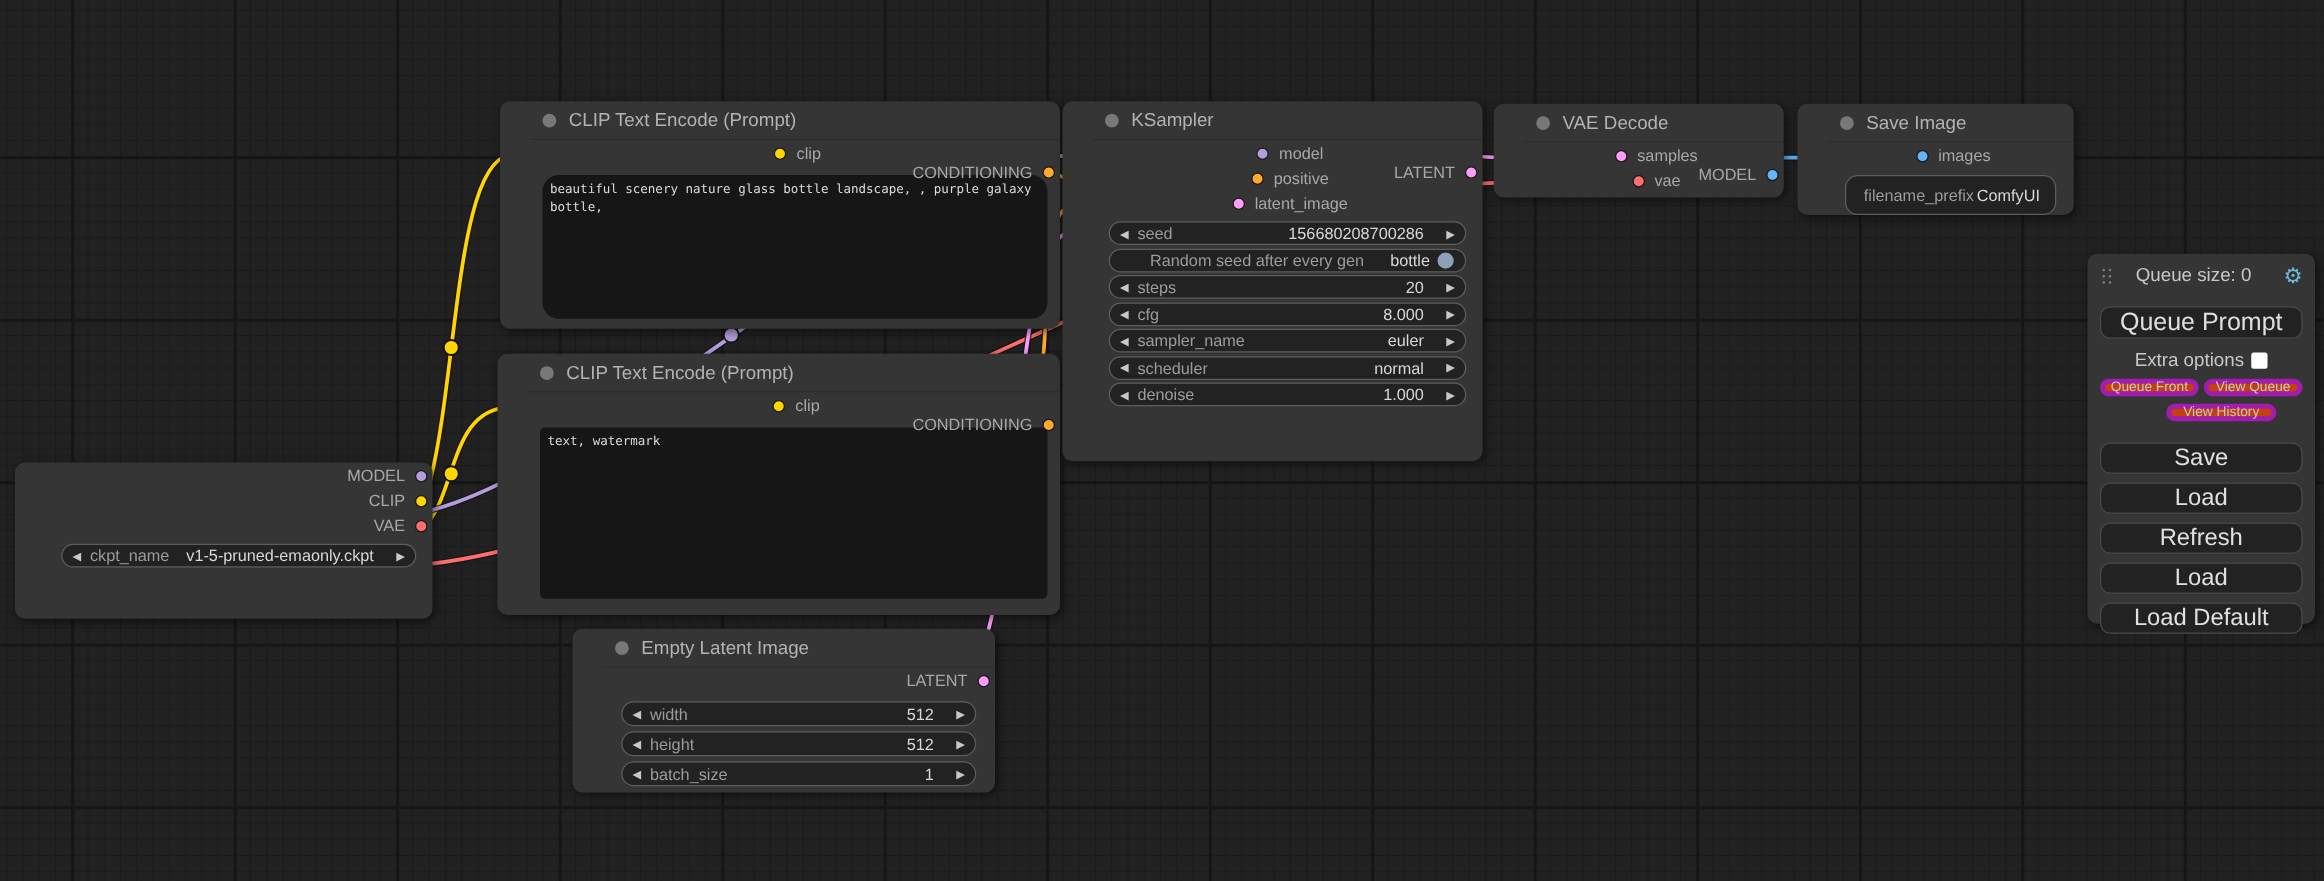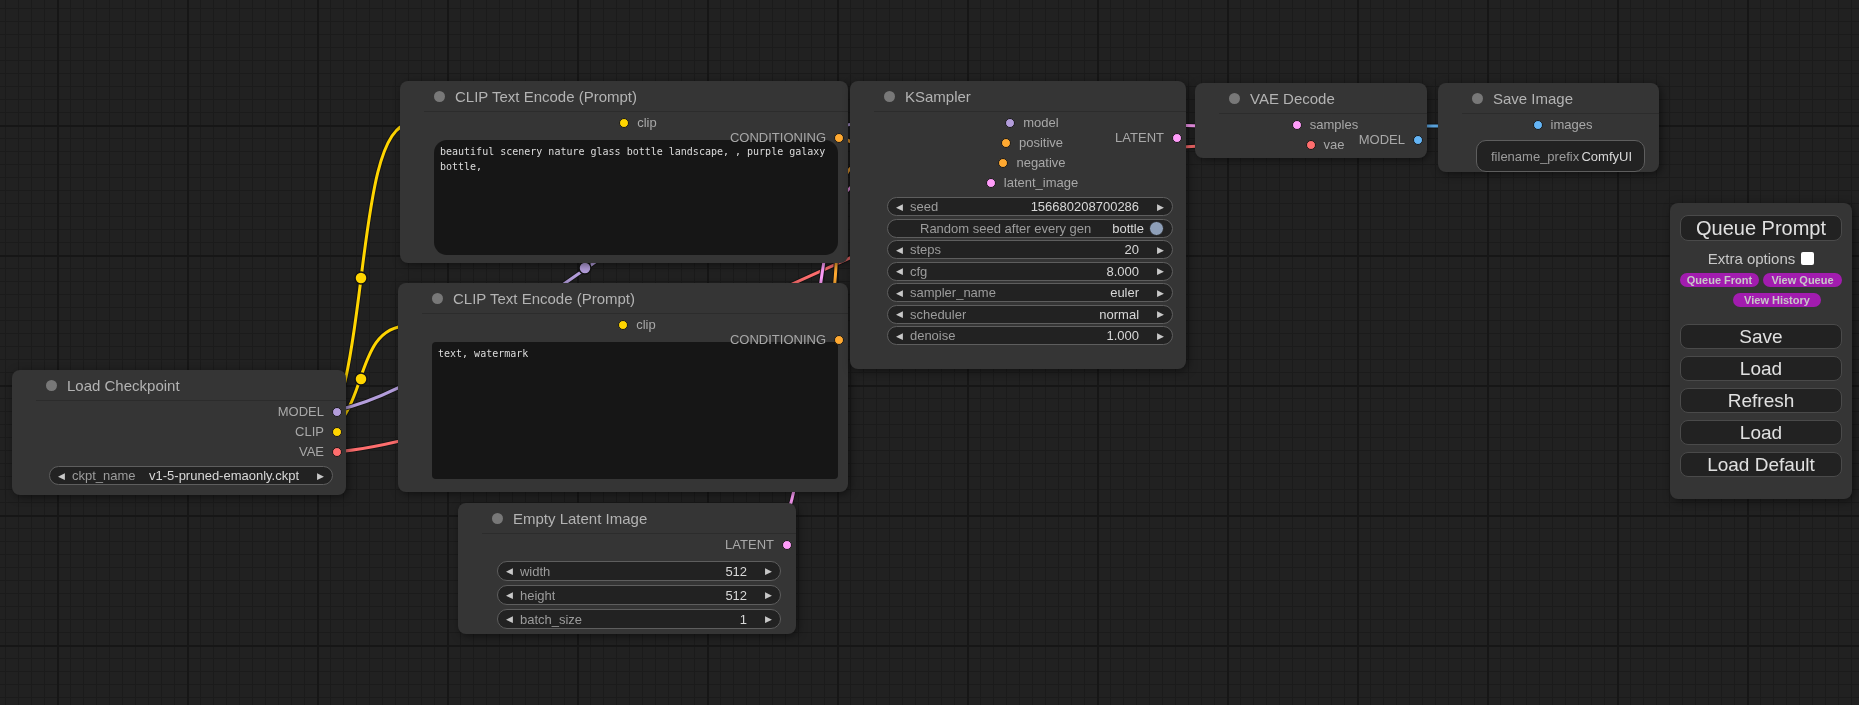--- a/index.html
+++ b/index.html
@@ -71,22 +71,22 @@
     background:#222;border:1px solid #4a4a4a;border-radius:8px;
     color:#e0e0e0;margin:0 10px 7px 10px;box-sizing:border-box;cursor:pointer;
   }
   .qbtn.big{height:25px;font-size:19px;}
   .qbtn.prompt{height:26px;font-size:20px;margin-top:12px;}
   .extra-row{display:flex;align-items:center;justify-content:center;margin:9px 0 6px 0;font-size:15px;color:#c8c8c8;}
   .checkbox{width:13px;height:13px;background:#fff;border-radius:2px;margin-left:6px;flex:none;}
   .pill-row{display:flex;margin:0 10px 6px 10px;gap:4px;}
   .qpill{
     flex:1;height:14px;display:flex;align-items:center;justify-content:center;
-    background:#a21caf;border:4px solid #a21caf;border-radius:8px;
-    font-size:11px;color:#c8c8c8;cursor:pointer;box-sizing:border-box;white-space:nowrap;font-weight:bold;
+    background:#c2410c;border:4px solid #a21caf;border-radius:8px;
+    font-size:11px;color:#c8c8c8;cursor:pointer;box-sizing:border-box;white-space:nowrap;
   }
   .hist-row{display:flex;justify-content:center;margin-bottom:17px;padding-left:32px;}
   .hist-row .qpill{flex:none;width:88px;}
 </style>
 </head>
 <body>
 
 <svg id="wires" width="1859" height="705">
   <g>
     <path d="M312,433 C372,433 350,124 410,124" stroke="#141414" stroke-width="5" fill="none" opacity="0.85"></path>
@@ -128,24 +128,20 @@
     <circle cx="1178" cy="125" r="6" fill="#FF9CF9" stroke="#141414" stroke-width="1.5"></circle>
   </g>
   <g>
     <path d="M1393,126 C1413,126 1428,126 1448,126" stroke="#141414" stroke-width="5" fill="none" opacity="0.85"></path>
     <path d="M1393,126 C1413,126 1428,126 1448,126" stroke="#64B5F6" stroke-width="3" fill="none"></path>
     <circle cx="1420" cy="126" r="6" fill="#64B5F6" stroke="#141414" stroke-width="1.5"></circle>
   </g>
 </svg>
 
 <div class="node" style="left:12px;top:370px;width:310px;height:125px;">
-  <div class="ntitle">
-    <span class="tdot"></span>
-    <span class="ttext">Load Checkpoint</span>
-  </div>
   <div class="nbody">
     <div class="srow">
       <div class="rgt">
           <span class="slabel">MODEL</span>
           <span class="sdot" style="background:#B39DDB"></span>
         </div>
     </div>
     <div class="srow">
       <div class="rgt">
           <span class="slabel">CLIP</span>
@@ -220,26 +216,20 @@
         </div>
       <div class="rgt">
           <span class="slabel">LATENT</span>
           <span class="sdot" style="background:#FF9CF9"></span>
         </div>
     </div>
     <div class="srow">
       <div class="lft">
           <span class="sdot" style="background:#FFA931"></span>
           <span class="slabel">positive</span>
-        </div>
-    </div>
-    <div class="srow">
-      <div class="lft">
-          <span class="sdot" style="background:#FFA931"></span>
-          <span class="slabel">negative</span>
         </div>
     </div>
     <div class="srow">
       <div class="lft">
           <span class="sdot" style="background:#FF9CF9"></span>
           <span class="slabel">latent_image</span>
         </div>
     </div>
     <div class="widget" style="margin-top:2px;">
       <span class="warr">◀</span>
@@ -356,20 +346,25 @@
         </div>
     </div>
     <div class="widget" style="margin:3px 14px;height:32px;">
       <span class="wlabel" style="margin-left:6px;">filename_prefix</span>
       <span class="wvalue" style="padding-right:4px;">ComfyUI</span>
     </div>
   </div>
 </div>
 
 <div id="queue-panel">
+  <div class="qhead">
+    <span class="drag-dots"></span>
+    <span class="qsize">Queue size: 0</span>
+    <span class="gear">⚙</span>
+  </div>
   <div class="qbtn prompt">Queue Prompt</div>
   <div class="extra-row">
     <span>Extra options</span>
     <span class="checkbox"></span>
   </div>
   <div class="pill-row">
     <span class="qpill">Queue Front</span>
     <span class="qpill">View Queue</span>
   </div>
   <div class="hist-row">

